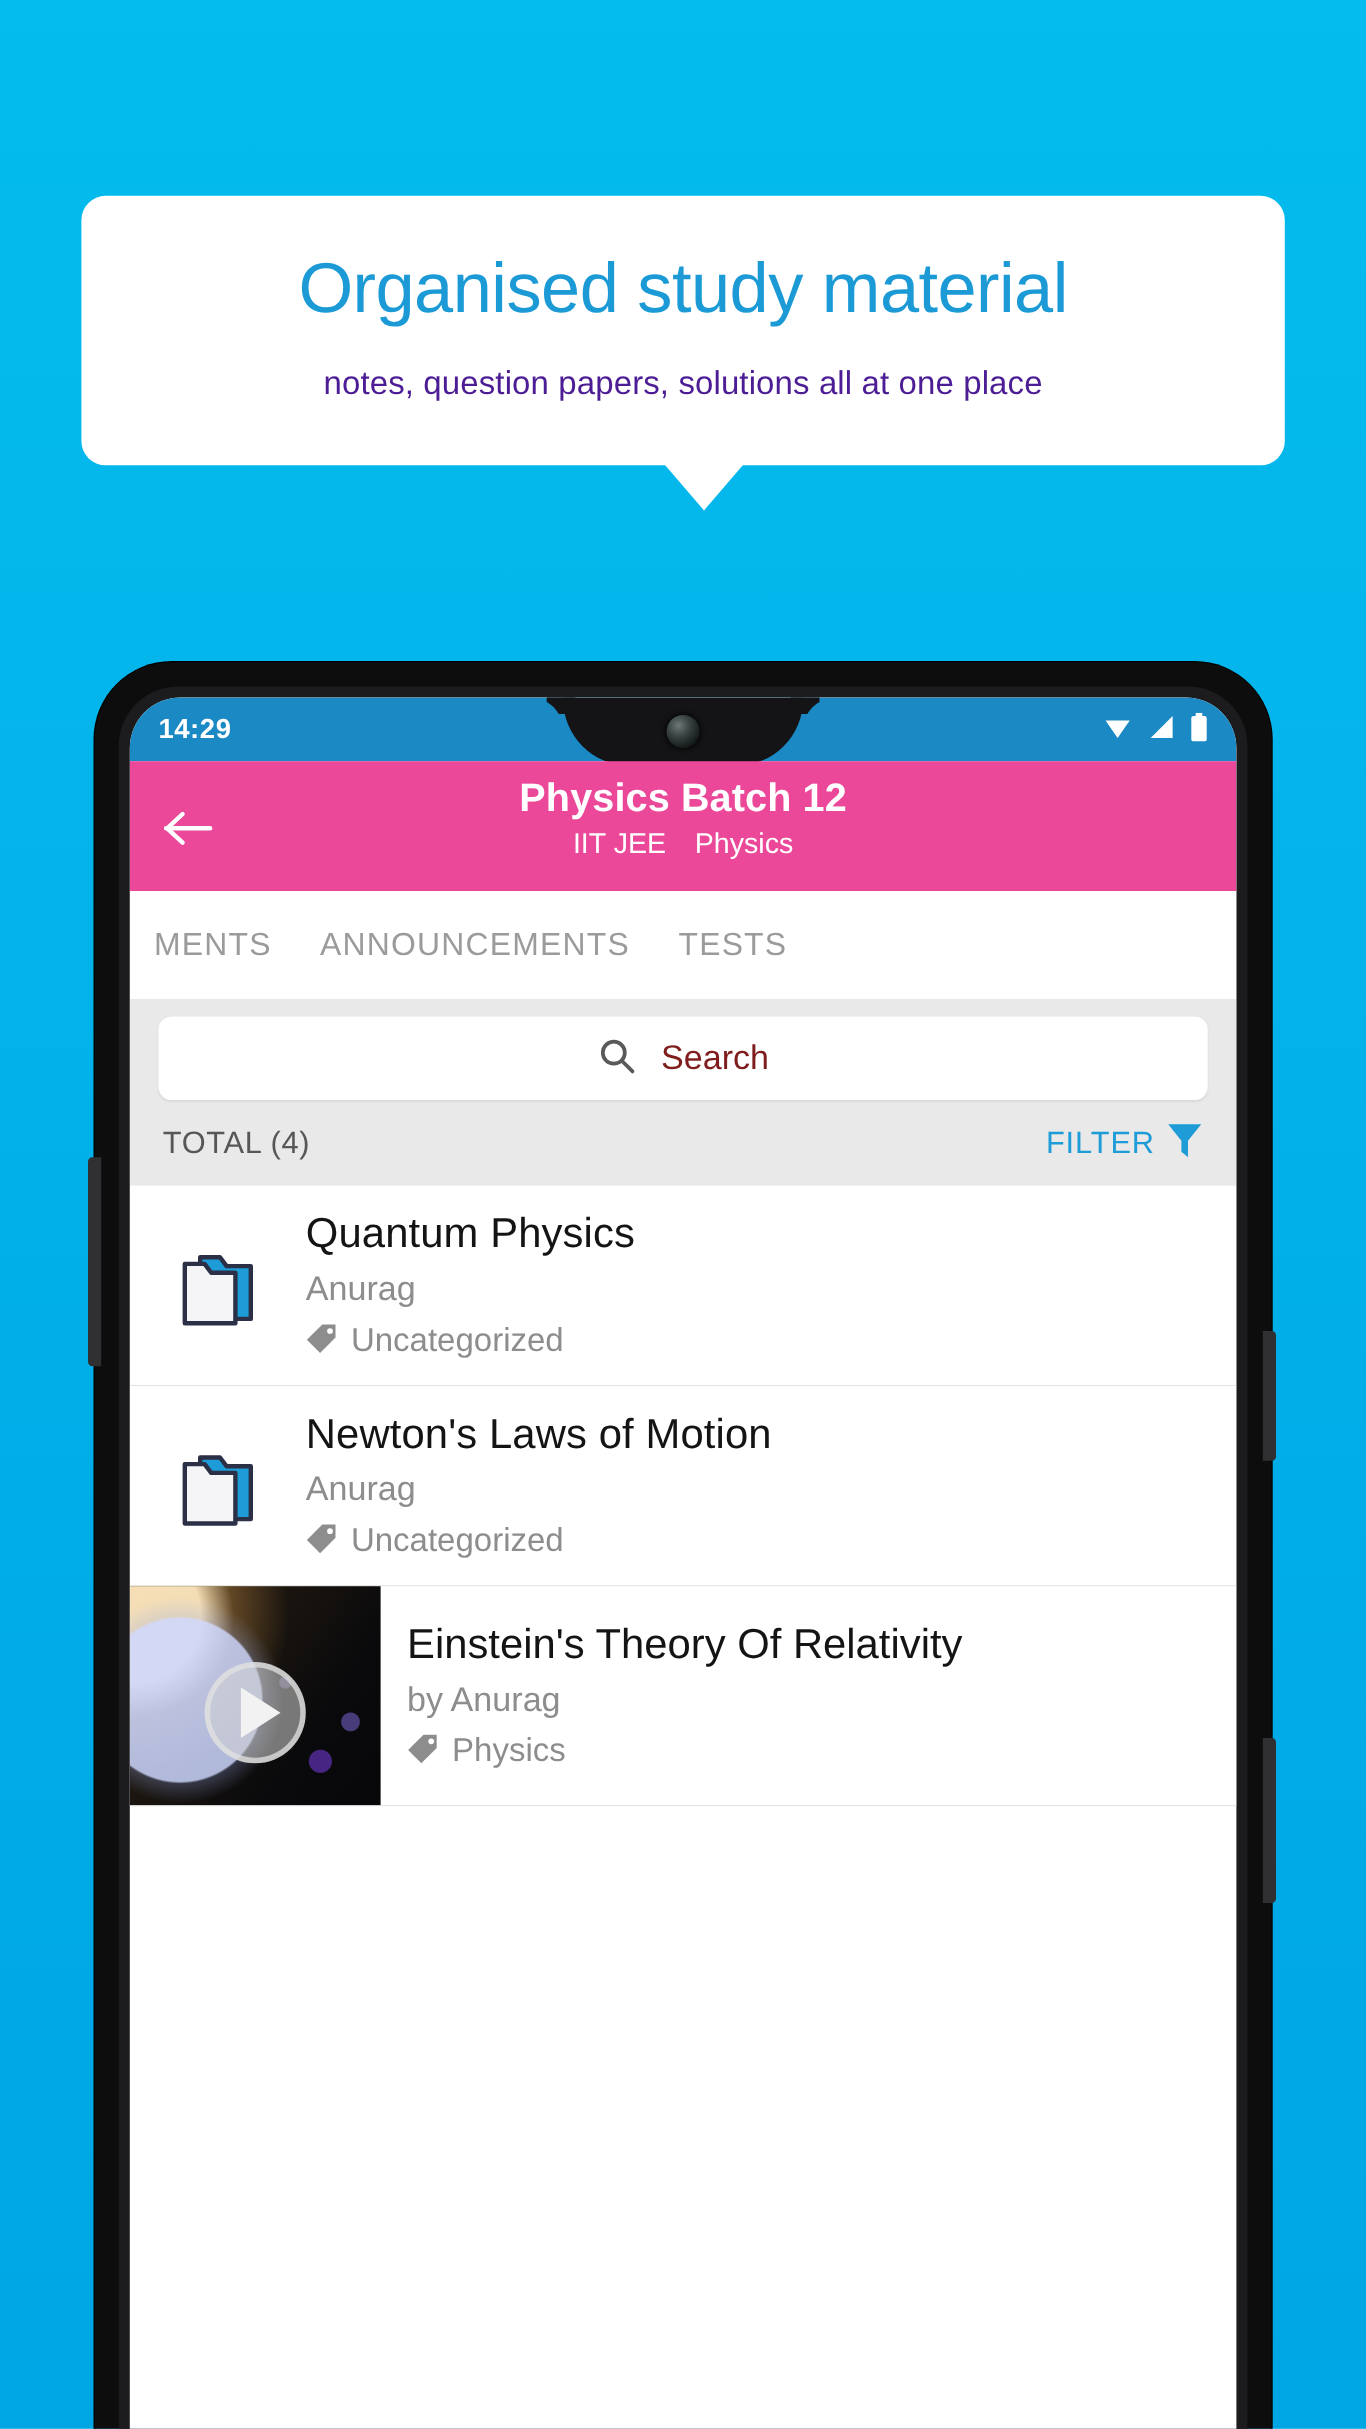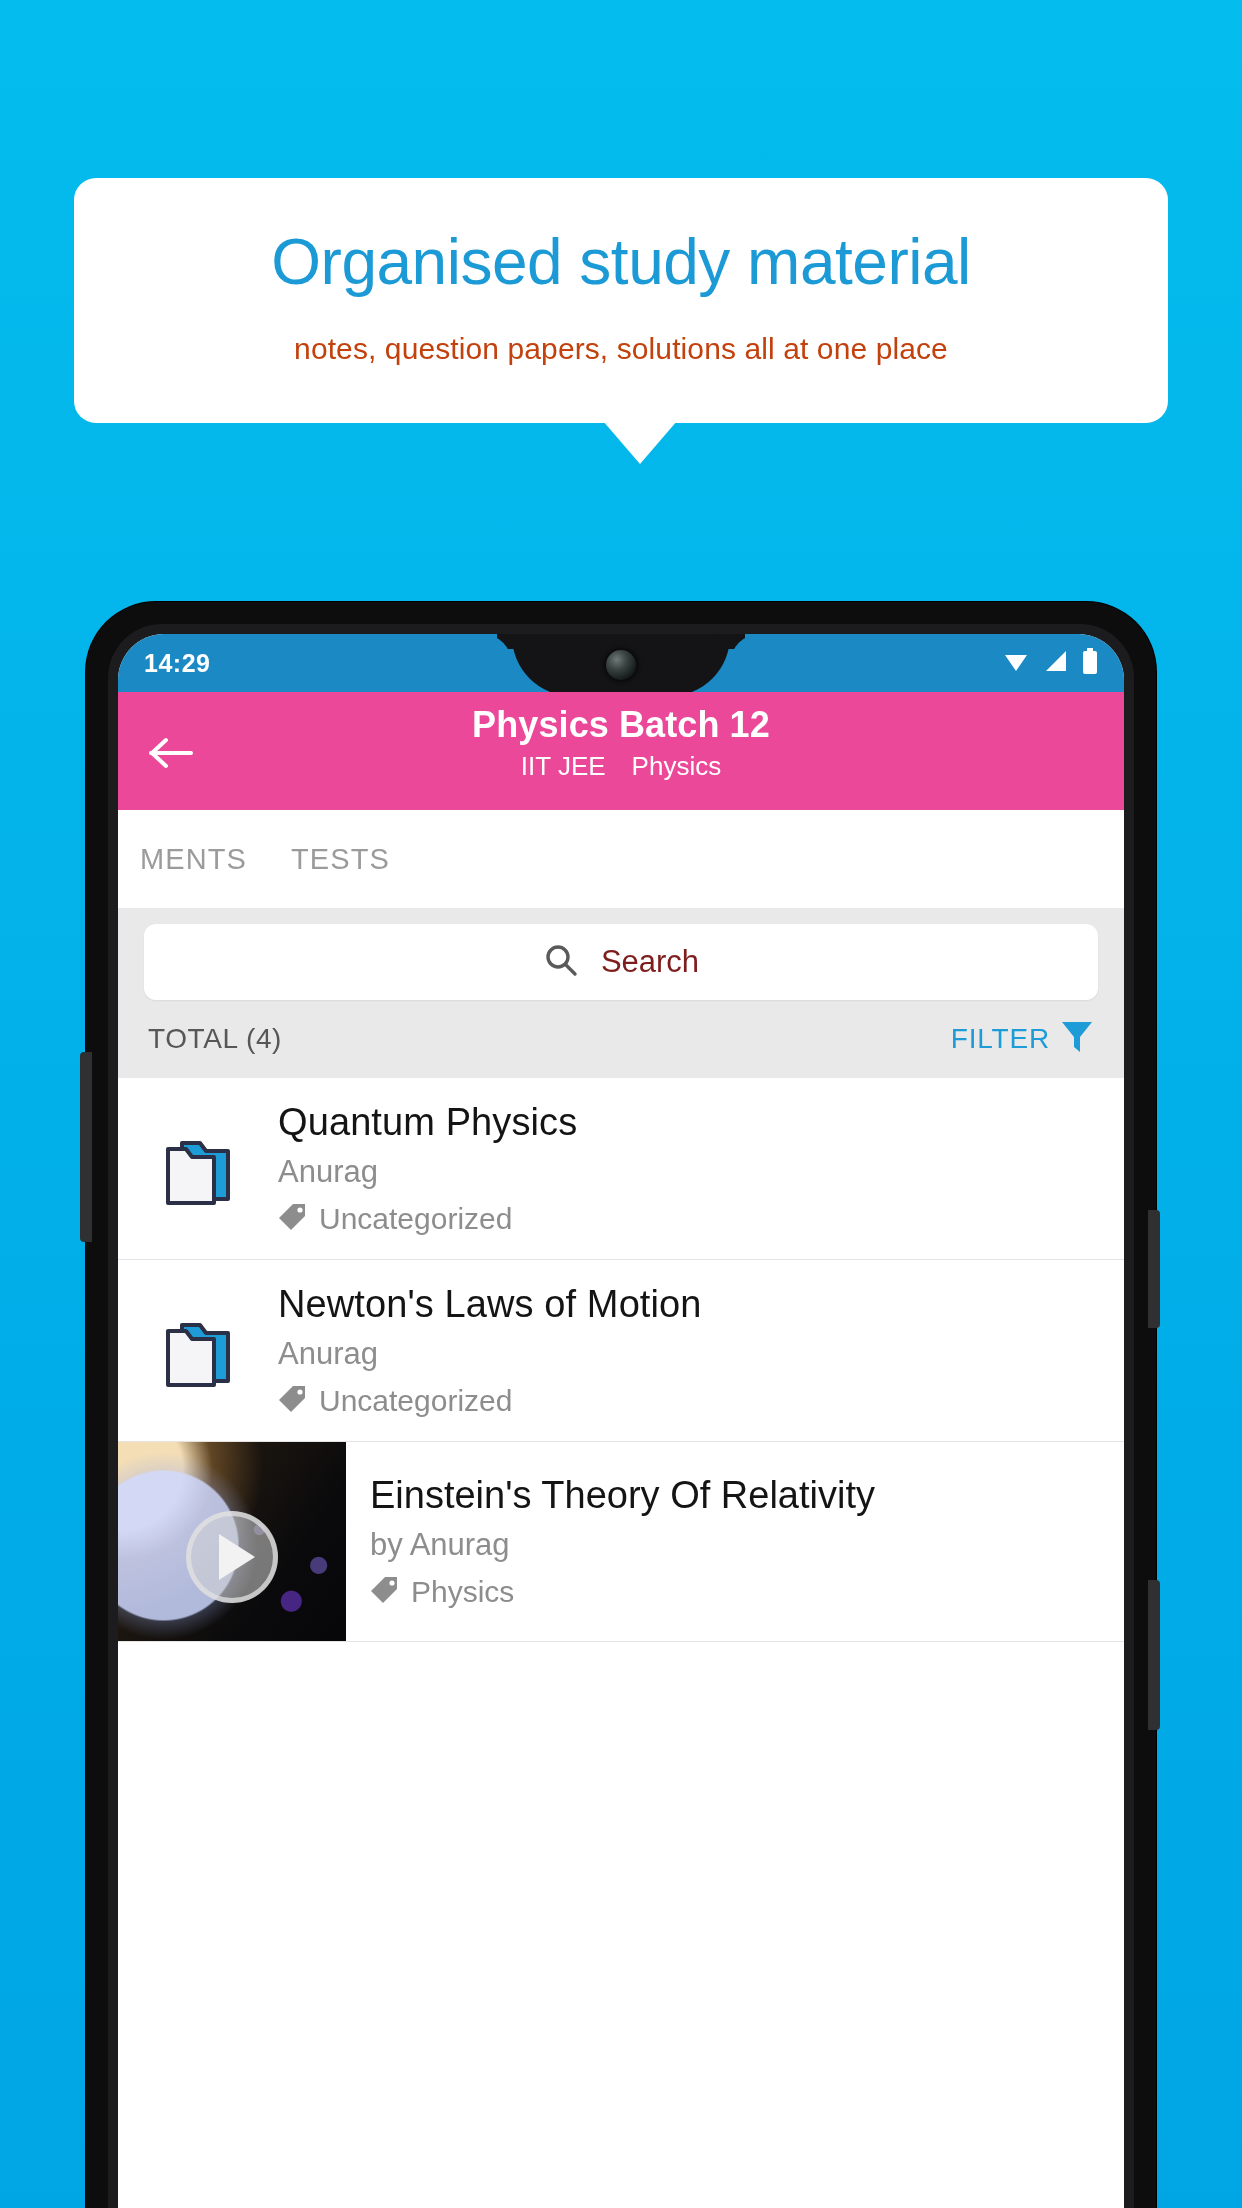--- a/index.html
+++ b/index.html
@@ -25,21 +25,21 @@
     border-left:37px solid transparent;
     border-right:37px solid transparent;
     border-top:43px solid #ffffff;
   }
   #headline {
     font-size:64px; font-weight:400; color:#1c9ad6;
     letter-spacing:-0.5px; line-height:1.05; text-align:center;
     margin-top:-6px;
   }
   #subhead {
-    font-size:30px; font-weight:400; color:#c2410c;
+    font-size:30px; font-weight:400; color:#4c1d95;
     text-align:center; margin-top:36px; letter-spacing:0.1px;
   }
 
   
   #phone {
     position:absolute; left:86px; top:602px;
     width:1070px; height:1680px;
   }
   #phone-body {
     position:absolute; inset:0;
@@ -243,20 +243,21 @@
         <div id="appbar-title">Physics Batch 12</div>
         <div id="appbar-sub">
           <span>IIT JEE</span>
           <span>Physics</span>
         </div>
       </div>
     </div>
 
     <div id="tabs">
       <div class="tab">MENTS</div>
+      <div class="tab">ANNOUNCEMENTS</div>
       <div class="tab">TESTS</div>
     </div>
 
     <div id="searchzone">
       <div id="searchbox">
         <span>
           <svg width="36" height="36" viewBox="0 0 36 36">
             <circle cx="15" cy="15" r="10" stroke="#5a5a5a" stroke-width="3.4" fill="none"></circle>
             <path d="M22.5 22.5 L32 32" stroke="#5a5a5a" stroke-width="3.4" stroke-linecap="round"></path>
           </svg>

